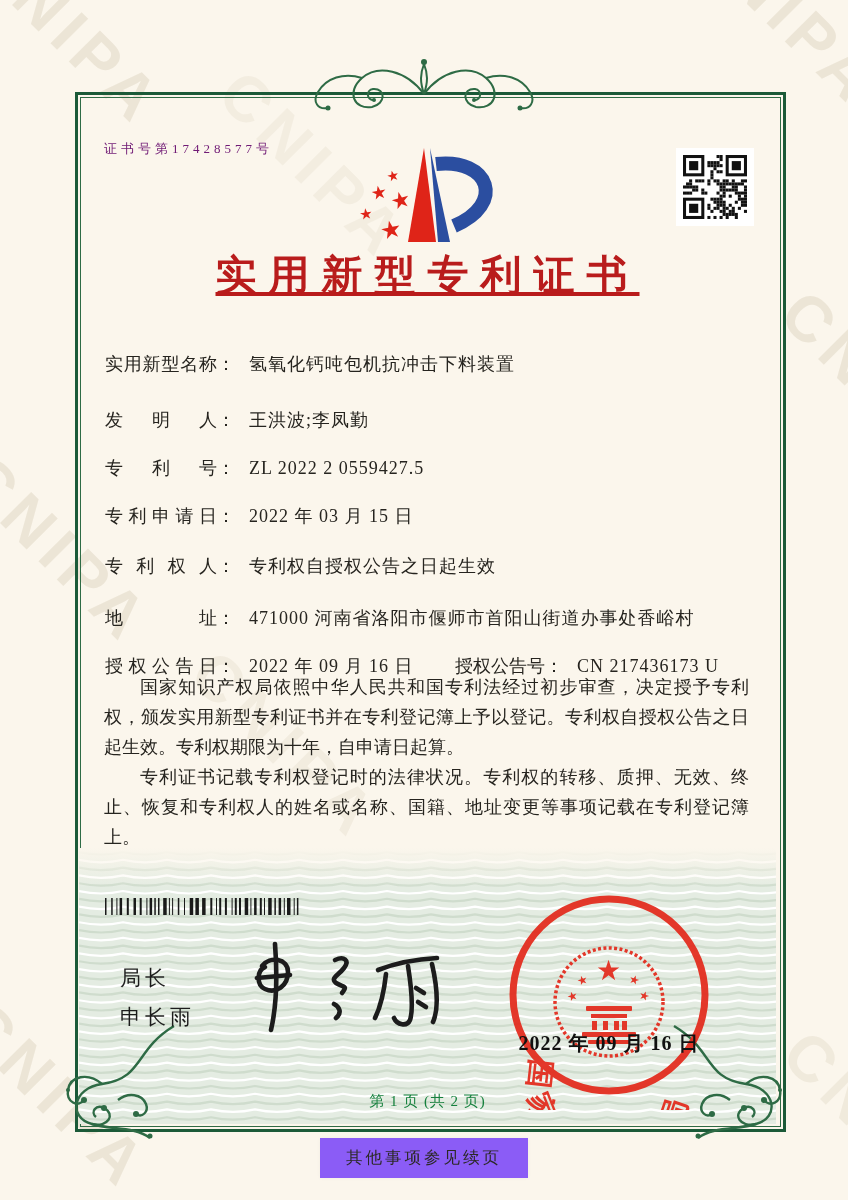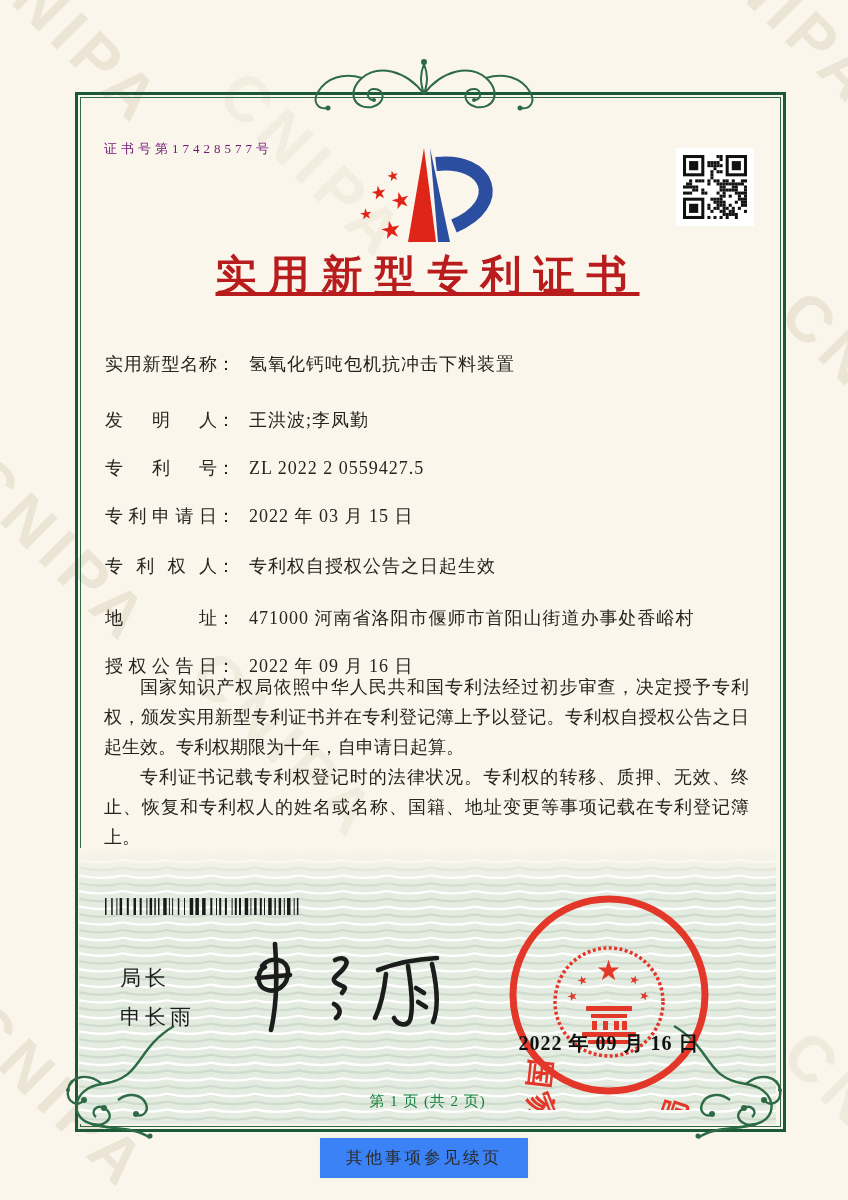--- a/index.html
+++ b/index.html
@@ -48,21 +48,21 @@
   .director{position:absolute;left:114px;top:964px;font-family:"Liberation Sans","DejaVu Sans",sans-serif;
             font-size:21px;letter-spacing:4px;color:#1c1c1c;}
   .director div{margin-bottom:11px;margin-left:6px;}
   .signature{position:absolute;left:232px;top:930px;}
   .seal{position:absolute;left:491px;top:880px;}
   .seal-date{position:absolute;left:491px;top:1030px;width:236px;text-align:center;
              font-size:20px;font-weight:bold;letter-spacing:1px;color:#111;}
   .page-number{position:absolute;left:75px;top:1092px;width:705px;text-align:center;
                font-size:15px;letter-spacing:1px;color:#15803d;}
   .note-box{position:absolute;left:0;top:1138px;width:848px;text-align:center;}
-  .note-box span{display:inline-block;background:#3b82f6;padding:9px 26px;font-size:16.5px;
+  .note-box span{display:inline-block;background:#8b5cf6;padding:9px 26px;font-size:16.5px;
                  letter-spacing:3px;color:#2b2925;box-shadow:0 0 4px rgba(0,0,0,0.04);}
 </style>
 </head>
 <body>
 
 <div class="page">
 
   <div class="wm wm1">CNIPA</div>
   <div class="wm wm2">CNIPA</div>
   <div class="wm wm3">CNIPA</div>
@@ -333,20 +333,23 @@
     <span class="flabel">专利申请日</span><span class="fcolon">：</span><span class="fvalue">2022 年 03 月 15 日</span>
   </div>
   <div class="frow" style="top:554px">
     <span class="flabel">专利权人</span><span class="fcolon">：</span><span class="fvalue">专利权自授权公告之日起生效</span>
   </div>
   <div class="frow" style="top:606px">
     <span class="flabel">地址</span><span class="fcolon">：</span><span class="fvalue">471000 河南省洛阳市偃师市首阳山街道办事处香峪村</span>
   </div>
   <div class="frow" style="top:654px">
     <span class="flabel">授权公告日</span><span class="fcolon">：</span><span class="fvalue">2022 年 09 月 16 日</span>
+    <span class="pair2">
+      <span>授权公告号</span><span class="fcolon">：</span><span class="fvalue">CN 217436173 U</span>
+    </span>
   </div>
 
   <div class="body-text">
     <p>国家知识产权局依照中华人民共和国专利法经过初步审查，决定授予专利权，颁发实用新型专利证书并在专利登记簿上予以登记。专利权自授权公告之日起生效。专利权期限为十年，自申请日起算。</p>
     <p>专利证书记载专利权登记时的法律状况。专利权的转移、质押、无效、终止、恢复和专利权人的姓名或名称、国籍、地址变更等事项记载在专利登记簿上。</p>
   </div>
 
   <svg class="barcode" id="barcode-svg" width="196" height="17" viewBox="0 0 196 17">
       <rect x="0.0" y="0" width="1.5" height="17" fill="#1a1a1a"></rect>
       <rect x="6.2" y="0" width="1.5" height="17" fill="#1a1a1a"></rect>

